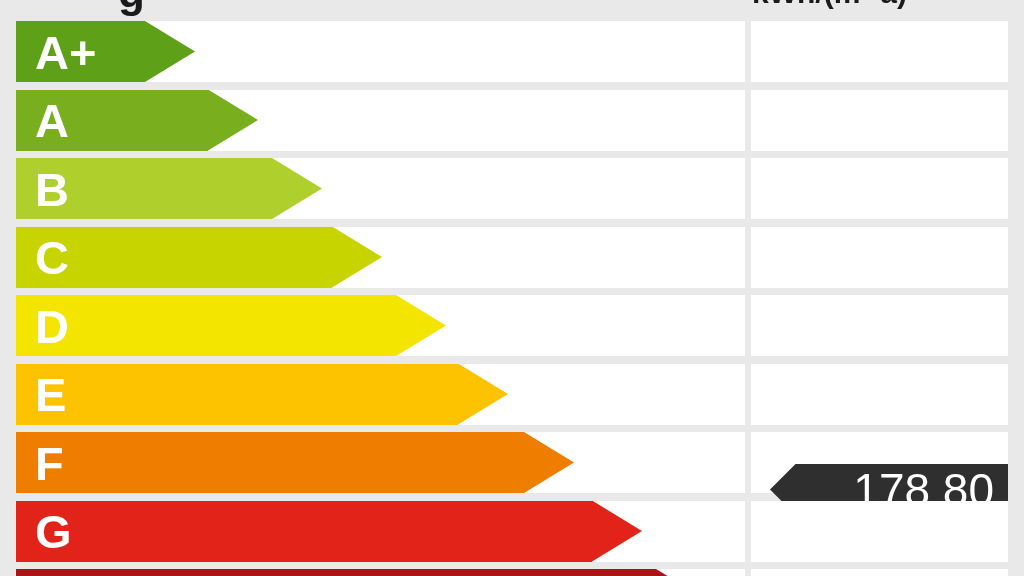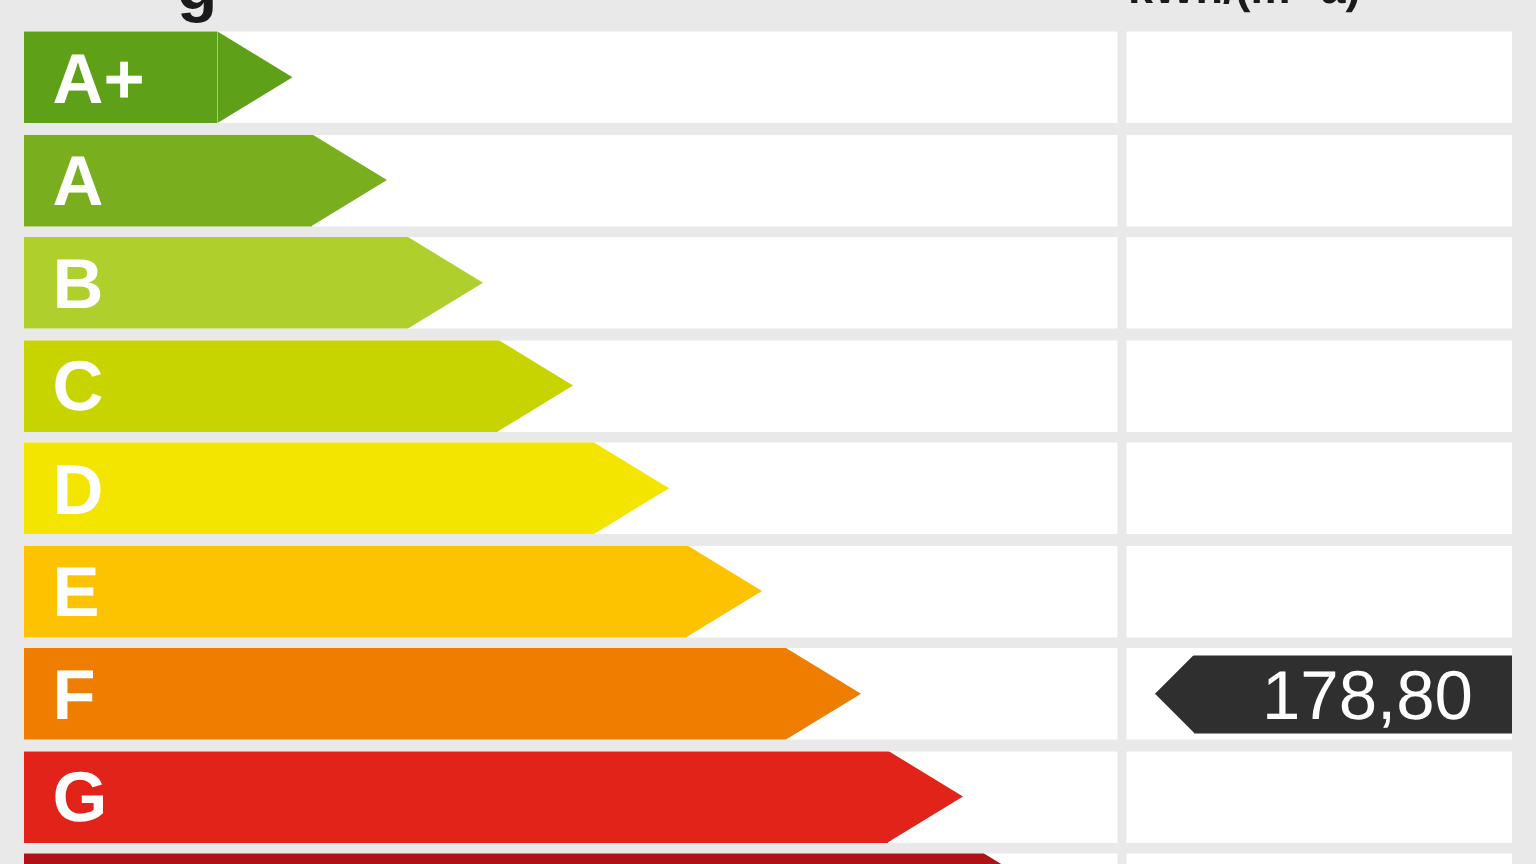--- a/index.html
+++ b/index.html
@@ -99,22 +99,23 @@
   }
 
   
   .value-badge {
     position: absolute;
     height: 52px;
     background: #2f2f2f;
     display: flex;
     align-items: center;
     justify-content: flex-end;
-    padding-right: 26px;
+    padding-right: 14px;
     box-sizing: border-box;
+    margin-top: 27px;
   }
   .value-badge-tip {
     position: absolute;
     left: -26px;
     top: 0;
     width: 26px;
     height: 100%;
     background: #2f2f2f;
     clip-path: polygon(100% 0, 100% 100%, 0 50%);
   }

